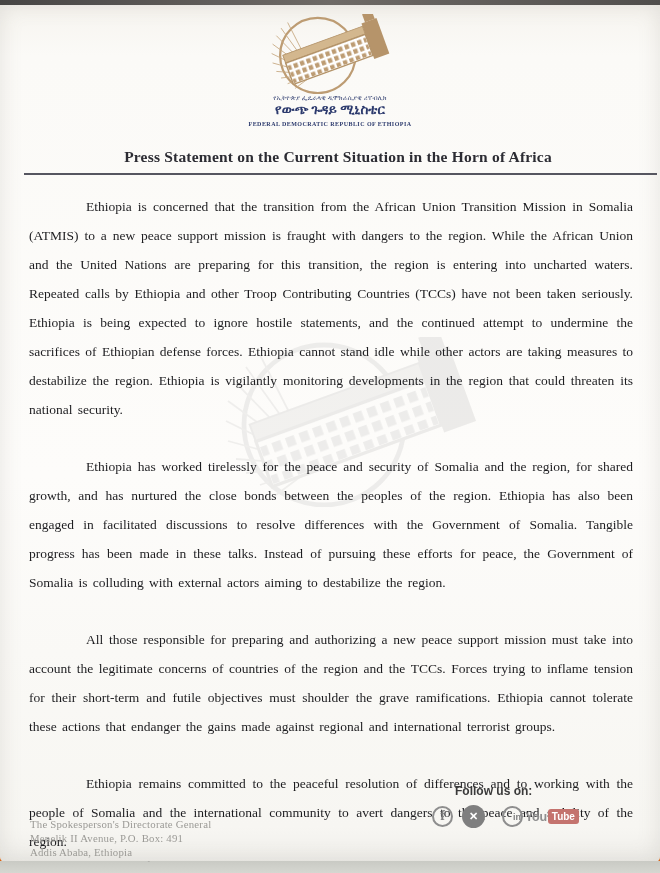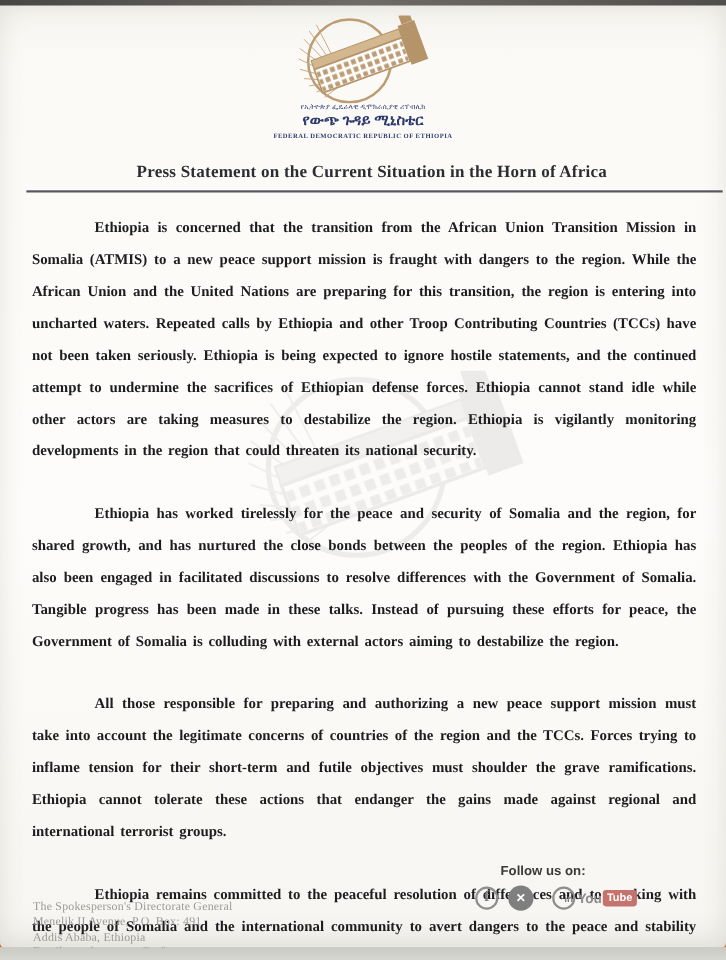--- a/index.html
+++ b/index.html
@@ -28,21 +28,21 @@
   .eng-small { font-size:6px; font-weight:bold; color:#2c3a6d; letter-spacing:.45px; line-height:8px; margin-top:2px; }
   .eng-large { font-size:9.5px; font-weight:bold; color:#2c3a6d; letter-spacing:1.1px; line-height:12px; }
 
   
   .title { margin-top:20px; text-align:center; font-weight:bold; font-size:15.5px;
            color:#2c2c33; letter-spacing:.2px; position:relative; z-index:1;padding-left:16px; }
   .rule { margin:7px 3px 0 24px; border-top:2px solid #565660; }
 
   
   .bodytext { position:relative; z-index:1; padding:17px 27px 0 29px; }
-  .bodytext p { font-size:13.5px; font-weight:bold; color:#1d1d20; text-align:justify;
+  .bodytext p { font-size:13.5px; font-weight:normal; color:#1d1d20; text-align:justify;
                 line-height:29px; text-indent:57px; margin-bottom:28px; word-spacing:.14em; }
   .bodytext p:last-child { margin-bottom:0; }
 
   
   .contact { position:absolute; left:30px; top:814px; color:#9b9a96; font-size:10.8px;
              line-height:13.8px; letter-spacing:.2px; z-index:1; }
   .social { position:absolute; left:432px; top:780px; z-index:1; width:170px; }
   .follow { font-family:"Liberation Sans",sans-serif; font-weight:bold; font-size:12px;
             color:#3a3a3a; margin-left:23px; }
   .icons { display:flex; align-items:center; margin-top:7px; }

